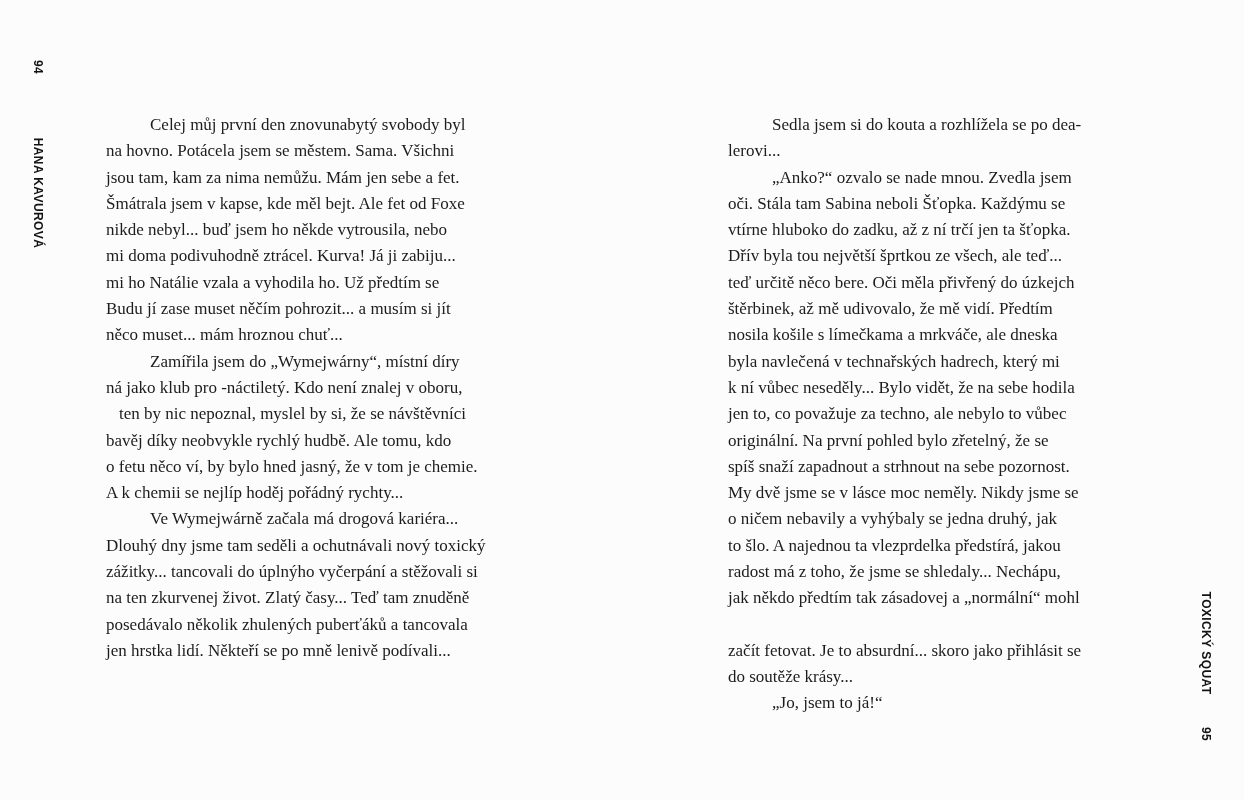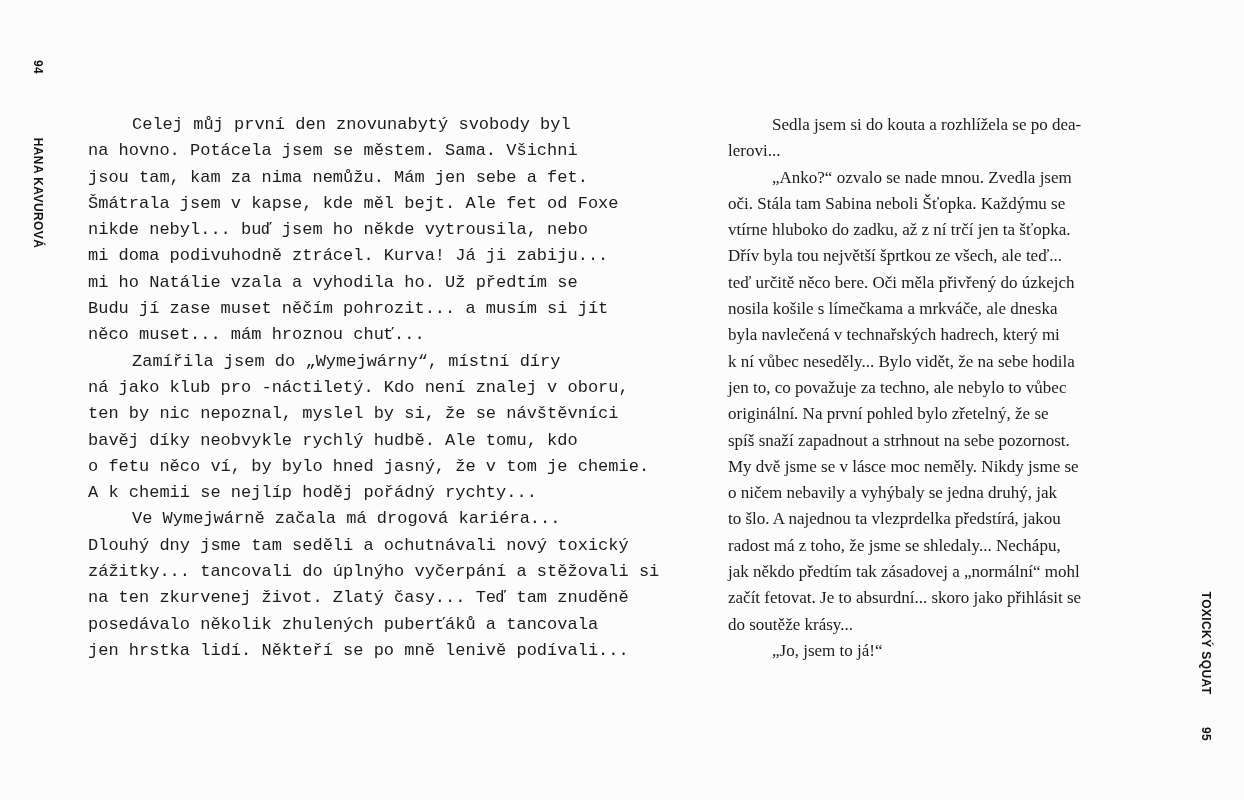--- a/index.html
+++ b/index.html
@@ -14,21 +14,21 @@
     background: #fcfcfc;
     font-family: "Liberation Serif", "DejaVu Serif", serif;
     color: #1c1c1c;
   }
   .textblock {
     position: absolute;
     top: 112px;
     font-size: 17px;
     line-height: 26.3px;
   }
-  .textblock.left  { left: 88px; width: 409px; font-family: Liberation Mono, monospace; }
+  .textblock.left  { left: 106px; width: 409px; }
   .textblock.right { left: 728px; width: 372px; }
   .line {
     white-space: nowrap;
     height: 26.3px;
     text-align: left;
   }
   .line.first { text-indent: 44px; }
   .margin-rot {
     position: absolute;
     white-space: nowrap;
@@ -58,52 +58,53 @@
       <div class="line" style="word-spacing: 0px;">na hovno. Potácela jsem se městem. Sama. Všichni</div>
       <div class="line" style="word-spacing: 0px;">jsou tam, kam za nima nemůžu. Mám jen sebe a fet.</div>
       <div class="line" style="word-spacing: 0px;">Šmátrala jsem v kapse, kde měl bejt. Ale fet od Foxe</div>
       <div class="line" style="word-spacing: 0px;">nikde nebyl... buď jsem ho někde vytrousila, nebo</div>
       <div class="line" style="word-spacing: 0px;">mi doma podivuhodně ztrácel. Kurva! Já ji zabiju...</div>
       <div class="line" style="word-spacing: 0px;">mi ho Natálie vzala a vyhodila ho. Už předtím se</div>
       <div class="line" style="word-spacing: 0px;">Budu jí zase muset něčím pohrozit... a musím si jít</div>
       <div class="line plast">něco muset... mám hroznou chuť...</div>
       <div class="line first" style="word-spacing: 0px;">Zamířila jsem do „Wymejwárny“, místní díry</div>
       <div class="line" style="word-spacing: 0px;">ná jako klub pro -náctiletý. Kdo není znalej v oboru,</div>
-      <div class="line" style="word-spacing: 0px;">ten by nic nepoznal, myslel by si, že se návštěvníci</div>
+      <div class="line" style="word-spacing: 0px; margin-left: 13px;">ten by nic nepoznal, myslel by si, že se návštěvníci</div>
       <div class="line" style="word-spacing: 0px;">bavěj díky neobvykle rychlý hudbě. Ale tomu, kdo</div>
       <div class="line" style="word-spacing: 0px;">o fetu něco ví, by bylo hned jasný, že v tom je chemie.</div>
       <div class="line plast">A k chemii se nejlíp hoděj pořádný rychty...</div>
       <div class="line first" style="word-spacing: 0px;">Ve Wymejwárně začala má drogová kariéra...</div>
       <div class="line" style="word-spacing: 0px;">Dlouhý dny jsme tam seděli a ochutnávali nový toxický</div>
       <div class="line" style="word-spacing: 0px;">zážitky... tancovali do úplnýho vyčerpání a stěžovali si</div>
       <div class="line" style="word-spacing: 0px;">na ten zkurvenej život. Zlatý časy... Teď tam znuděně</div>
       <div class="line" style="word-spacing: 0px;">posedávalo několik zhulených puberťáků a tancovala</div>
       <div class="line plast">jen hrstka lidí. Někteří se po mně lenivě podívali...</div>
     </div>
 
   <div class="textblock right" id="tb-right">
       <div class="line first" style="word-spacing: 0px;">Sedla jsem si do kouta a rozhlížela se po dea-</div>
       <div class="line plast">lerovi...</div>
       <div class="line first" style="word-spacing: 0px;">„Anko?“ ozvalo se nade mnou. Zvedla jsem</div>
       <div class="line" style="word-spacing: 0px;">oči. Stála tam Sabina neboli Šťopka. Každýmu se</div>
       <div class="line" style="word-spacing: 0px;">vtírne hluboko do zadku, až z ní trčí jen ta šťopka.</div>
       <div class="line" style="word-spacing: 0px;">Dřív byla tou největší šprtkou ze všech, ale teď...</div>
       <div class="line" style="word-spacing: 0px;">teď určitě něco bere. Oči měla přivřený do úzkejch</div>
+      <div class="line" style="word-spacing: 0px;">štěrbinek, až mě udivovalo, že mě vidí. Předtím</div>
       <div class="line" style="word-spacing: 0px;">nosila košile s límečkama a mrkváče, ale dneska</div>
       <div class="line" style="word-spacing: 0px;">byla navlečená v technařských hadrech, který mi</div>
       <div class="line" style="word-spacing: 0px;">k ní vůbec neseděly... Bylo vidět, že na sebe hodila</div>
       <div class="line" style="word-spacing: 0px;">jen to, co považuje za techno, ale nebylo to vůbec</div>
       <div class="line" style="word-spacing: 0px;">originální. Na první pohled bylo zřetelný, že se</div>
       <div class="line" style="word-spacing: 0px;">spíš snaží zapadnout a strhnout na sebe pozornost.</div>
       <div class="line" style="word-spacing: 0px;">My dvě jsme se v lásce moc neměly. Nikdy jsme se</div>
       <div class="line" style="word-spacing: 0px;">o ničem nebavily a vyhýbaly se jedna druhý, jak</div>
       <div class="line" style="word-spacing: 0px;">to šlo. A najednou ta vlezprdelka předstírá, jakou</div>
       <div class="line" style="word-spacing: 0px;">radost má z toho, že jsme se shledaly... Nechápu,</div>
       <div class="line" style="word-spacing: 0px;">jak někdo předtím tak zásadovej a „normální“ mohl</div>
-      <div class="line" style="word-spacing: 0px;">začít fetovat. Je to absurdní... skoro jako přihlásit se</div>
+      <div class="line" style="word-spacing: 0px; margin-top: 26px;">začít fetovat. Je to absurdní... skoro jako přihlásit se</div>
       <div class="line plast">do soutěže krásy...</div>
       <div class="line first plast">„Jo, jsem to já!“</div>
     </div>
 
   <div class="margin-rot title-right">TOXICKÝ SQUAT</div>
 
   <div class="margin-rot pn-right">95</div>
 
 </div>
 

